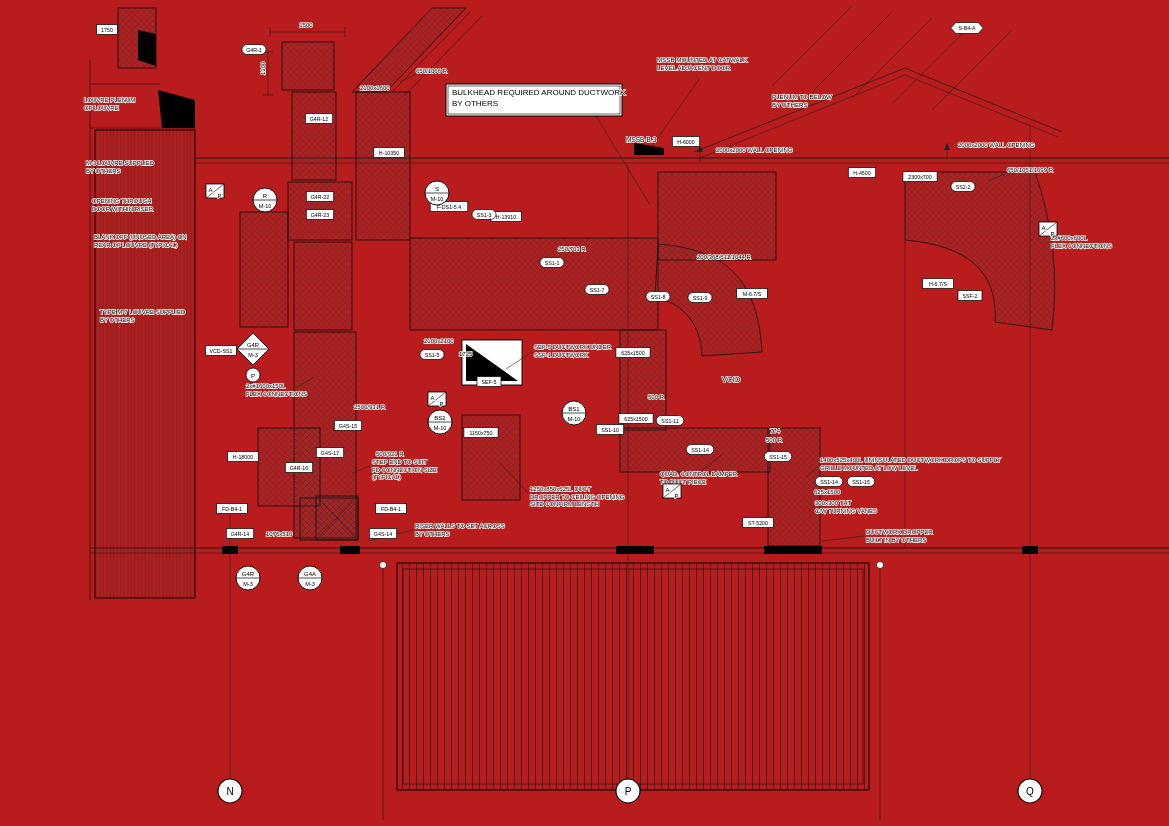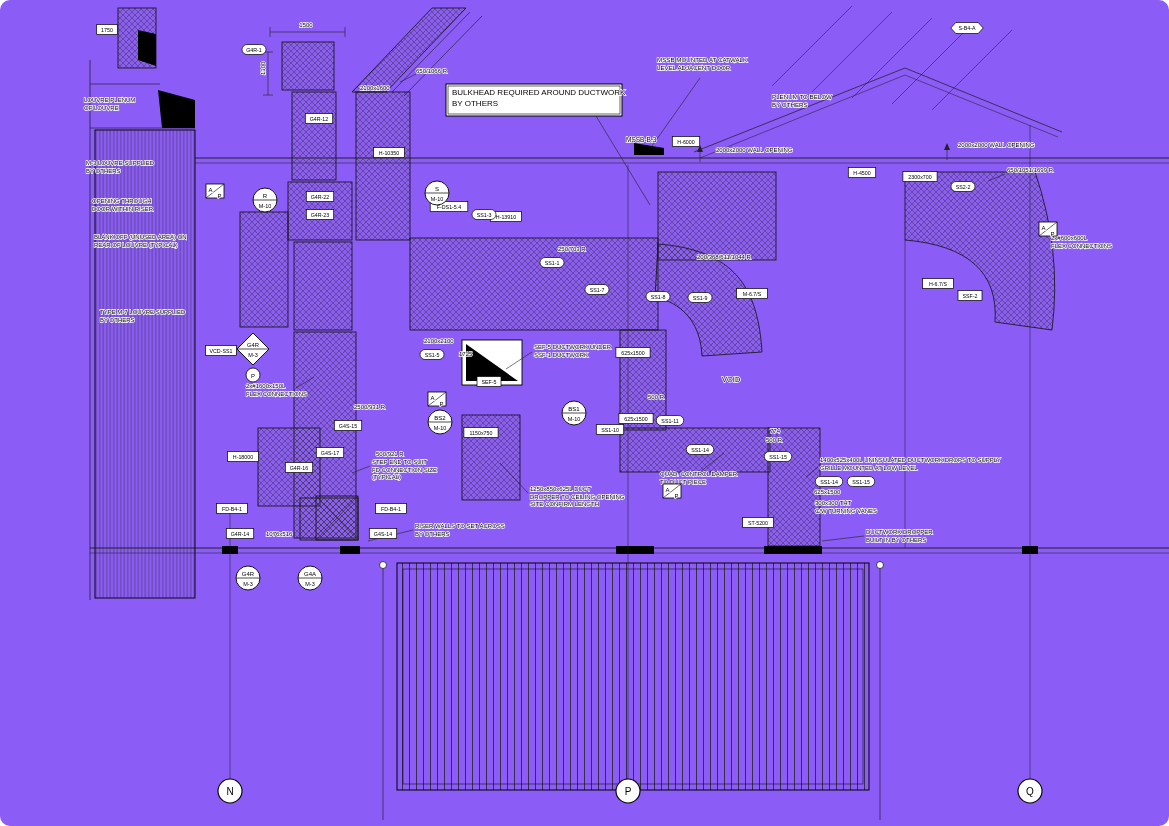--- a/index.html
+++ b/index.html
@@ -1,16 +1,16 @@
 <!DOCTYPE html>
 <html><head>
 <meta charset="utf-8">
 <style>
   html,body{margin:0;padding:0;background:#ffffff;}
-  #sheet{width:1169px;height:826px;position:relative;background:#8b5cf6;border-radius:10px;}
+  #sheet{width:1169px;height:826px;position:relative;background:#b91c1c;}
   svg{display:block;}
   svg text{font-family:"Liberation Sans", sans-serif;fill:#000;}
   #labels-layer text{paint-order:stroke;stroke:#ffffff;stroke-width:1.4px;}
 </style>
 </head>
 <body>
 
 <div id="sheet">
 <svg width="1169" height="826" viewBox="0 0 1169 826">
   <defs>

